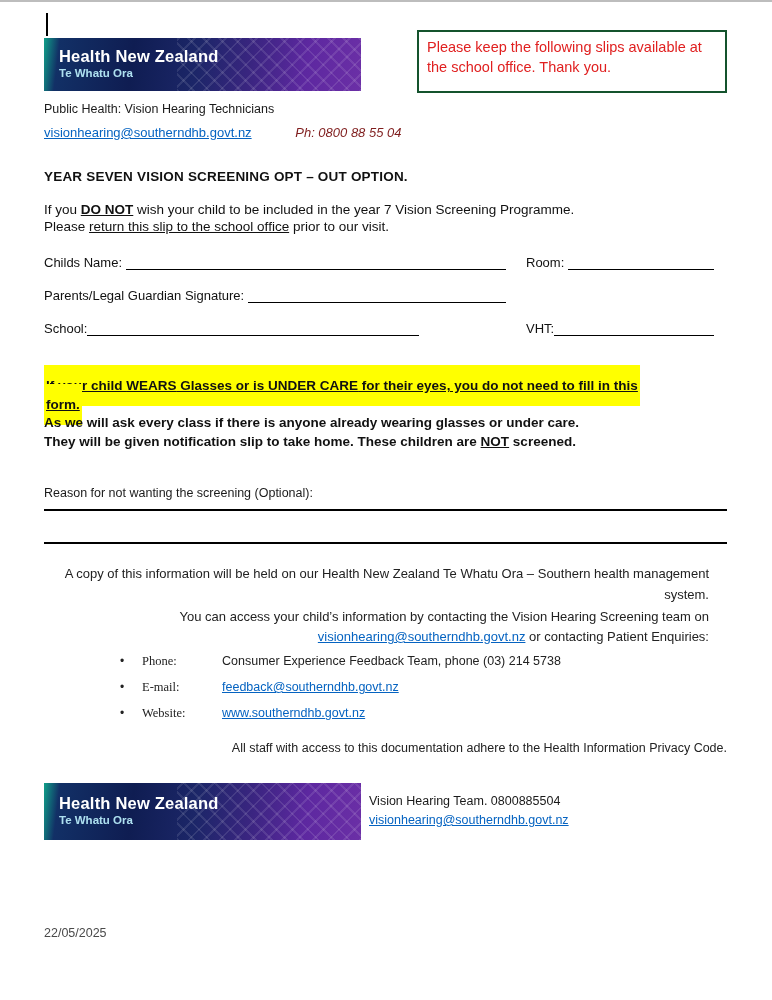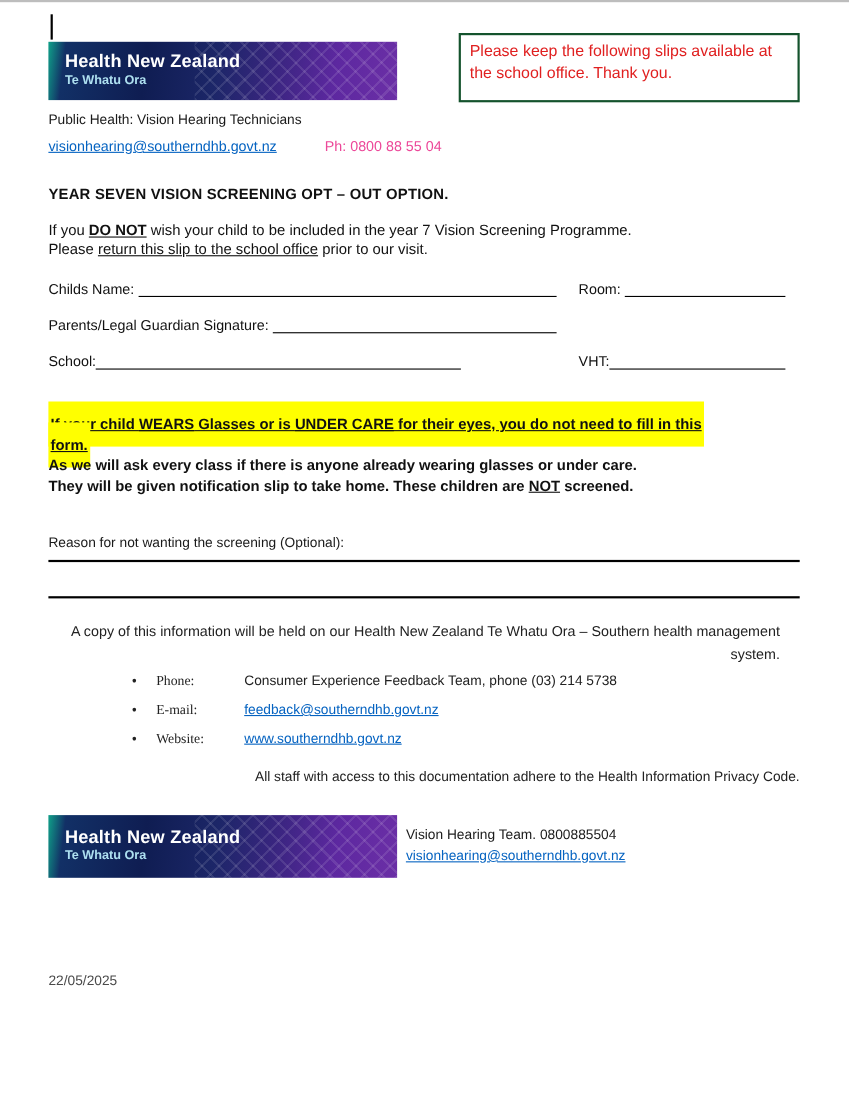--- a/index.html
+++ b/index.html
@@ -32,21 +32,21 @@
   .banner.tall{height:57px;}
   .banner.tall .banner-text{top:11px;}
 
   
   .notice-box{position:absolute;left:417px;top:30px;width:310px;height:63px;
     border:2px solid #14532d;padding:5px 8px;color:var(--notice-red);
     font-size:14.5px;line-height:1.4;background:#fff;}
 
   .dept{margin-top:11px;font-size:12.5px;color:#1a1a1a;}
   .contact-line{margin-top:9px;font-size:13px;}
-  .contact-line .phone{margin-left:40px;color:#ec4899;}
+  .contact-line .phone{margin-left:40px;color:#7f1d1d;font-style:italic;}
   .link{color:var(--link);text-decoration:underline;cursor:pointer;}
 
   .doc-title{margin-top:29px;font-size:13.5px;font-weight:bold;letter-spacing:0.2px;}
 
   .intro{margin-top:17px;font-size:13.5px;line-height:17px;}
   .underline{text-decoration:underline;}
   .bold-underline{font-weight:bold;text-decoration:underline;}
 
   .form-rows{margin-top:20px;}
   .form-row{display:flex;margin-bottom:13px;font-size:13px;}
@@ -151,20 +151,21 @@
       <div class="bold-line">As we will ask every class if there is anyone already wearing glasses or under care.</div>
       <div class="bold-line"><span>They will be given notification slip to take home. These children are </span><span class="underline">NOT</span><span> screened.</span></div>
     </div>
 
     <div class="reason-label">Reason for not wanting the screening (Optional):</div>
     <div class="rule rule1"></div>
     <div class="rule rule2"></div>
 
     <p class="info p1">A copy of this information will be held on our Health New Zealand Te Whatu Ora – Southern health management system.</p>
 
+    <p class="info p2"><span>You can access your child’s information by contacting the Vision Hearing Screening team on </span><a class="link">visionhearing@southerndhb.govt.nz</a><span> or contacting Patient Enquiries:</span></p>
 
     <div class="bullets">
       <div class="bullet-row">
         <span class="dot">•</span>
         <span class="blabel">Phone:</span>
         <span class="bvalue">Consumer Experience Feedback Team, phone (03) 214 5738</span>
       </div>
       <div class="bullet-row">
         <span class="dot">•</span>
         <span class="blabel">E-mail:</span>

